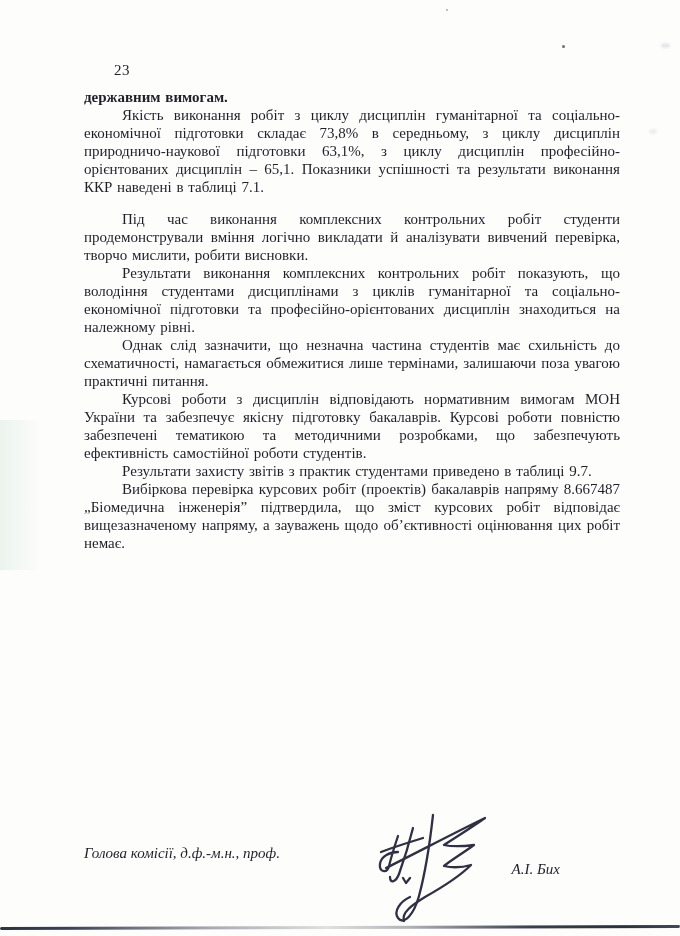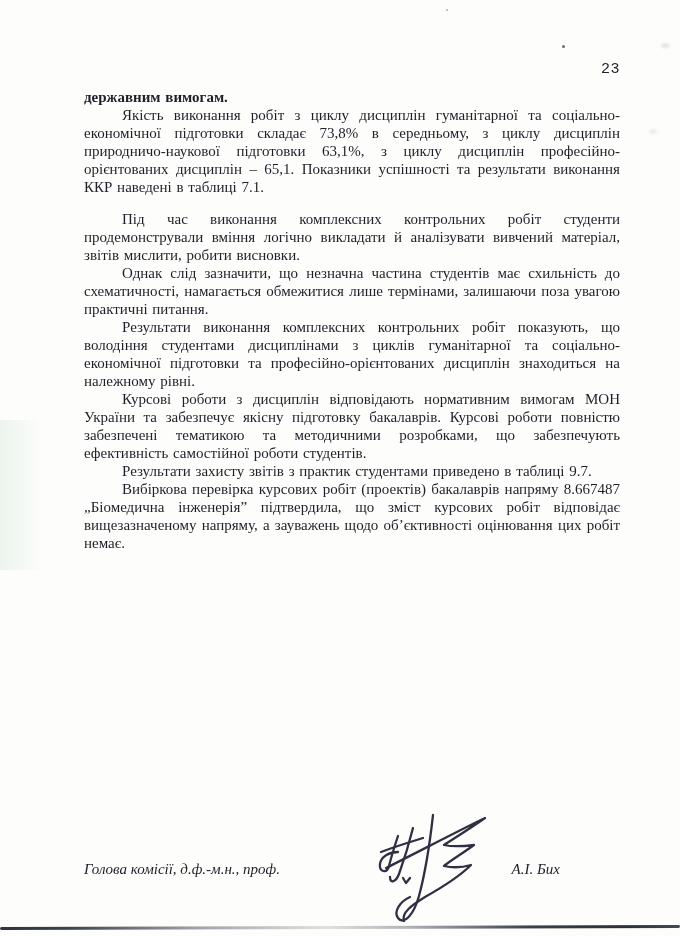--- a/index.html
+++ b/index.html
@@ -11,45 +11,44 @@
   .scan-page {
     position: relative;
     width: 680px; height: 936px;
     background: #fdfdfc;
     overflow: hidden;
     color: #1f1f29;
   }
   .page-number {
     position: absolute;
     top: 61px; left: 84px; width: 536px;
-    text-align: right;
+    text-align: left;
     padding-left: 30px;
     font-size: 15px; line-height: 18px;
     letter-spacing: 0.5px;
-    font-family: Liberation Mono, monospace;
   }
   .body-text {
     position: absolute;
     top: 88px; left: 84px; width: 536px;
     font-size: 15px; line-height: 18px;
     text-align: justify;
   }
   .body-text p {
     margin: 0;
     text-indent: 38px;
     word-spacing: 1px;
   }
   .body-text p.no-indent { text-indent: 0; font-weight: bold; }
   .body-text p.gap-before { margin-top: 14px; }
   .signature-row {
     position: absolute;
     top: 828px; left: 84px; width: 536px;
     display: flex;
     justify-content: space-between;
-    align-items: flex-end;
+    align-items: center;
     font-size: 15px; line-height: 18px;
     font-style: italic;
   }
   .signature-name { margin-right: 60px; margin-top: 32px; }
   .signature-svg {
     position: absolute;
     left: 372px; top: 783px;
     width: 126px; height: 152px;
   }
   .page-bottom-edge {
@@ -79,23 +78,23 @@
 </head>
 <body>
 
 <div class="scan-page">
 
   <div class="page-number">23</div>
 
   <div class="body-text">
     <p class="no-indent">державним вимогам.</p>
     <p>Якість виконання робіт з циклу дисциплін гуманітарної та соціально-економічної підготовки складає 73,8% в середньому, з циклу дисциплін природничо-наукової підготовки 63,1%,  з циклу дисциплін професійно-орієнтованих дисциплін – 65,1. Показники успішності та результати виконання ККР наведені в таблиці 7.1.</p>
-    <p class="gap-before">Під час виконання комплексних контрольних робіт студенти продемонстрували вміння логічно викладати й аналізувати вивчений матеріал, звітів мислити, робити висновки.</p>
+    <p class="gap-before">Під час виконання комплексних контрольних робіт студенти продемонстрували вміння логічно викладати й аналізувати вивчений перевірка, творчо мислити, робити висновки.</p>
+    <p>Результати виконання комплексних контрольних робіт показують, що володіння студентами дисциплінами з циклів гуманітарної та соціально-економічної підготовки та професійно-орієнтованих дисциплін знаходиться на належному рівні.</p>
     <p>Однак слід зазначити, що незначна частина студентів має схильність до схематичності, намагається обмежитися лише термінами, залишаючи поза увагою практичні питання.</p>
-    <p>Результати виконання комплексних контрольних робіт показують, що володіння студентами дисциплінами з циклів гуманітарної та соціально-економічної підготовки та професійно-орієнтованих дисциплін знаходиться на належному рівні.</p>
     <p>Курсові роботи з дисциплін відповідають нормативним вимогам МОН України та забезпечує якісну підготовку бакалаврів. Курсові роботи повністю забезпечені тематикою та методичними розробками, що забезпечують ефективність самостійної роботи студентів.</p>
     <p>Результати захисту звітів з практик студентами приведено в таблиці 9.7.</p>
     <p>Вибіркова перевірка курсових робіт (проектів) бакалаврів напряму 8.667487 „Біомедична інженерія” підтвердила, що зміст курсових робіт відповідає вищезазначеному напряму, а зауважень щодо об’єктивності оцінювання цих робіт немає.</p>
   </div>
 
   <div class="signature-row">
     <span class="signature-role">Голова комісії, д.ф.-м.н., проф.</span>
     <span class="signature-name">А.І. Бих</span>
   </div>
 

